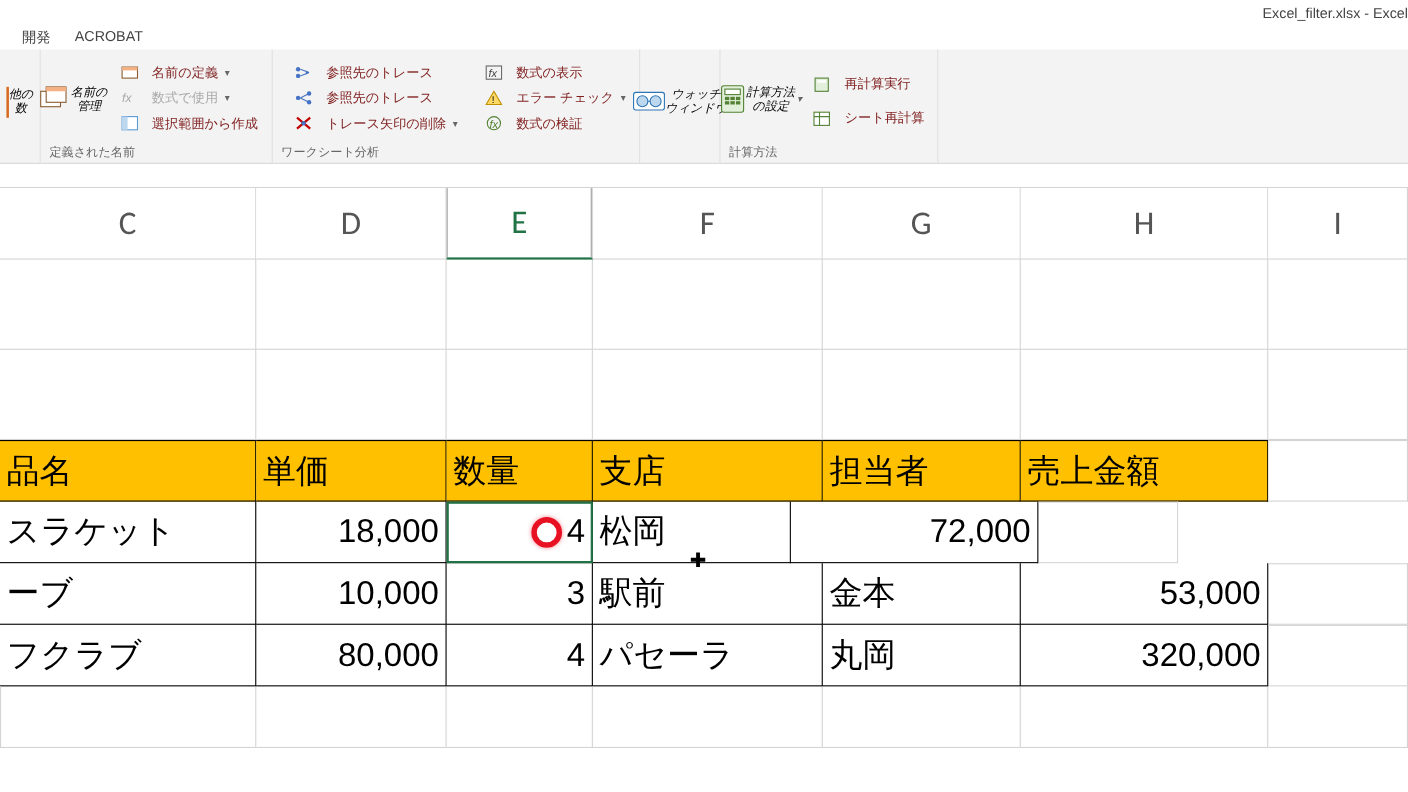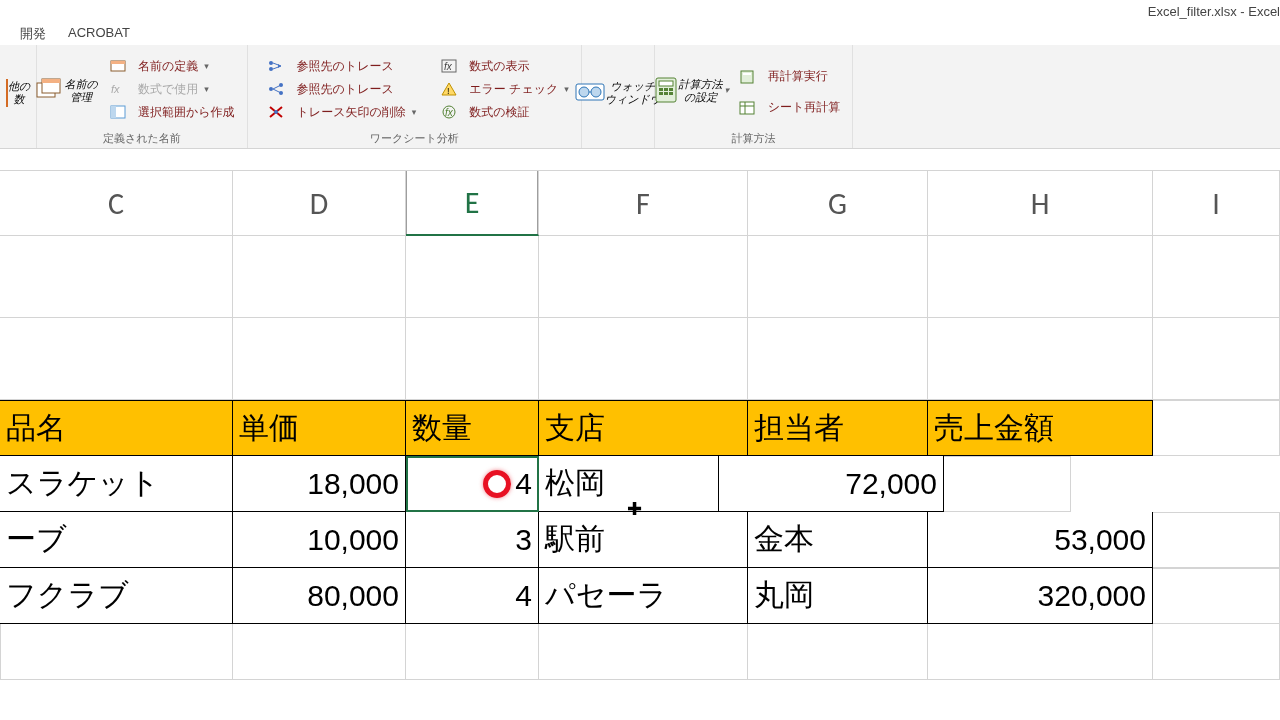--- a/index.html
+++ b/index.html
@@ -5,21 +5,21 @@
   * { box-sizing: border-box; margin: 0; padding: 0; }
   body { font-family: "Yu Gothic UI", "Meiryo", sans-serif; font-size: 12px; background: #fff; width: 1280px; height: 720px; overflow: hidden; position: relative; }
 
   .titlebar { text-align: right; padding: 4px 0 2px; font-size: 13px; color: #444; }
   .tab-strip { padding: 2px 0 0 18px; font-size: 13px; color: #444; display: flex; gap: 18px; }
   .tab-strip span { padding: 2px 2px; }
 
   .ribbon { background: #f3f3f3; border-bottom: 1px solid #d4d4d4; display: flex; align-items: stretch; height: 104px; }
   .rgroup { border-right: 1px solid #e0e0e0; display: flex; flex-direction: column; justify-content: space-between; padding: 4px 8px 2px; }
   .rgroup-body { display: flex; gap: 8px; flex: 1; }
-  .rgroup-label { text-align: center; font-size: 11px; color: #666; padding-top: 2px; }
+  .rgroup-label { font-size: 11px; color: #666; padding-top: 2px; }
 
   .bigbtn { display: flex; flex-direction: row; align-items: center; justify-content: center; width: 44px; padding-top: 2px; cursor: pointer; font-style: italic; }
   .bigbtn .ic { width: 32px; height: 32px; display: flex; align-items: center; justify-content: center; }
   .bigbtn .lbl { font-size: 11px; text-align: center; line-height: 1.15; margin-top: 2px; }
 
   .stackcol { display: flex; flex-direction: column; gap: 2px; justify-content: center; }
   .smallbtn { display: flex; align-items: center; gap: 4px; font-size: 12px; color: #7f1d1d; padding: 2px 4px; cursor: pointer; white-space: nowrap; }
   .smallbtn .ic { width: 33px; height: 16px; display: inline-flex; align-items: center; justify-content: center; flex-shrink: 0; }
   .drop::after { content: "▾"; font-size: 9px; color: #666; margin-left: 2px; }
 

